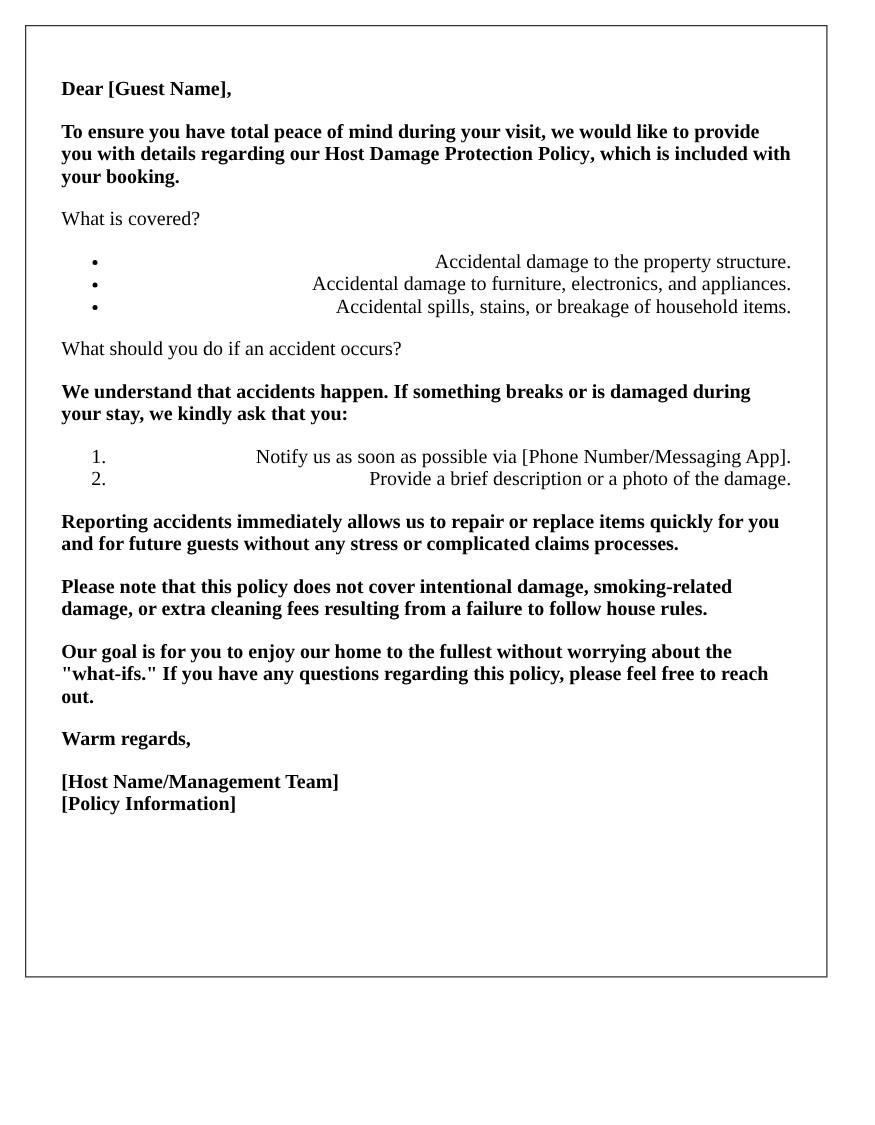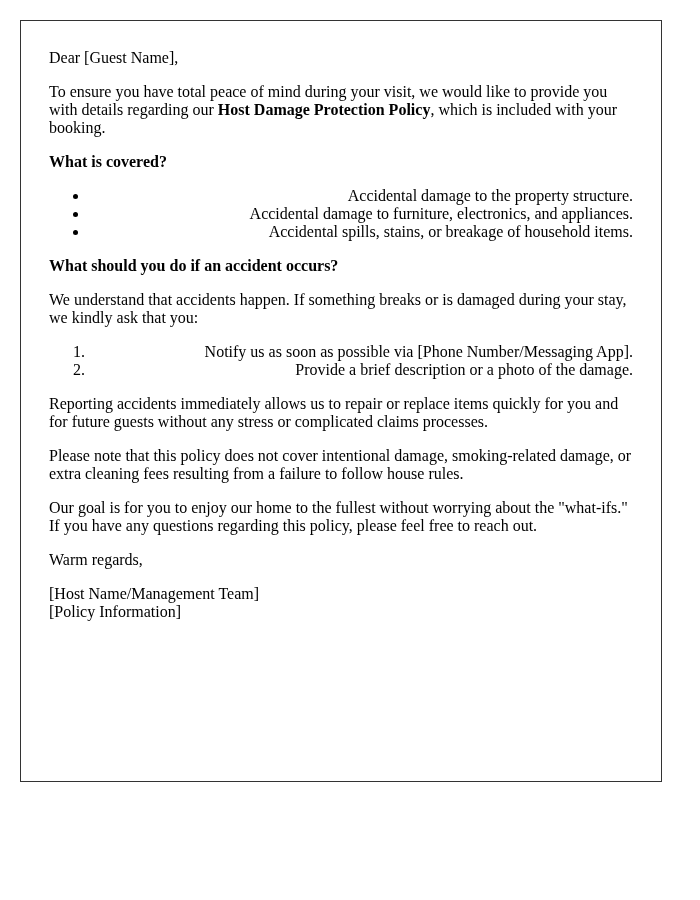--- a/index.html
+++ b/index.html
@@ -20,26 +20,27 @@
       top: 20px;
       width: 642px;
       height: 762px;
       box-sizing: border-box;
       border: 1px solid #333333;
       padding: 28px 28px 0 28px;
       font-size: 16px;
       line-height: 18px;
     }
     .letter p {
-      margin: 0 0 16px 0;
+      margin: 14px 0 16px 0;
+      font-weight: bold;
     }
     .letter h4 {
       margin: 0 0 16px 0;
       font-size: 16px;
-      font-weight: bold;
+      font-weight: normal;
       line-height: 18px;
     }
     .letter ul, .letter ol {
       margin: 0 0 16px 0;
       padding-left: 40px;
     }
     .letter li {
       line-height: 18px;
       text-align: right;
     }

